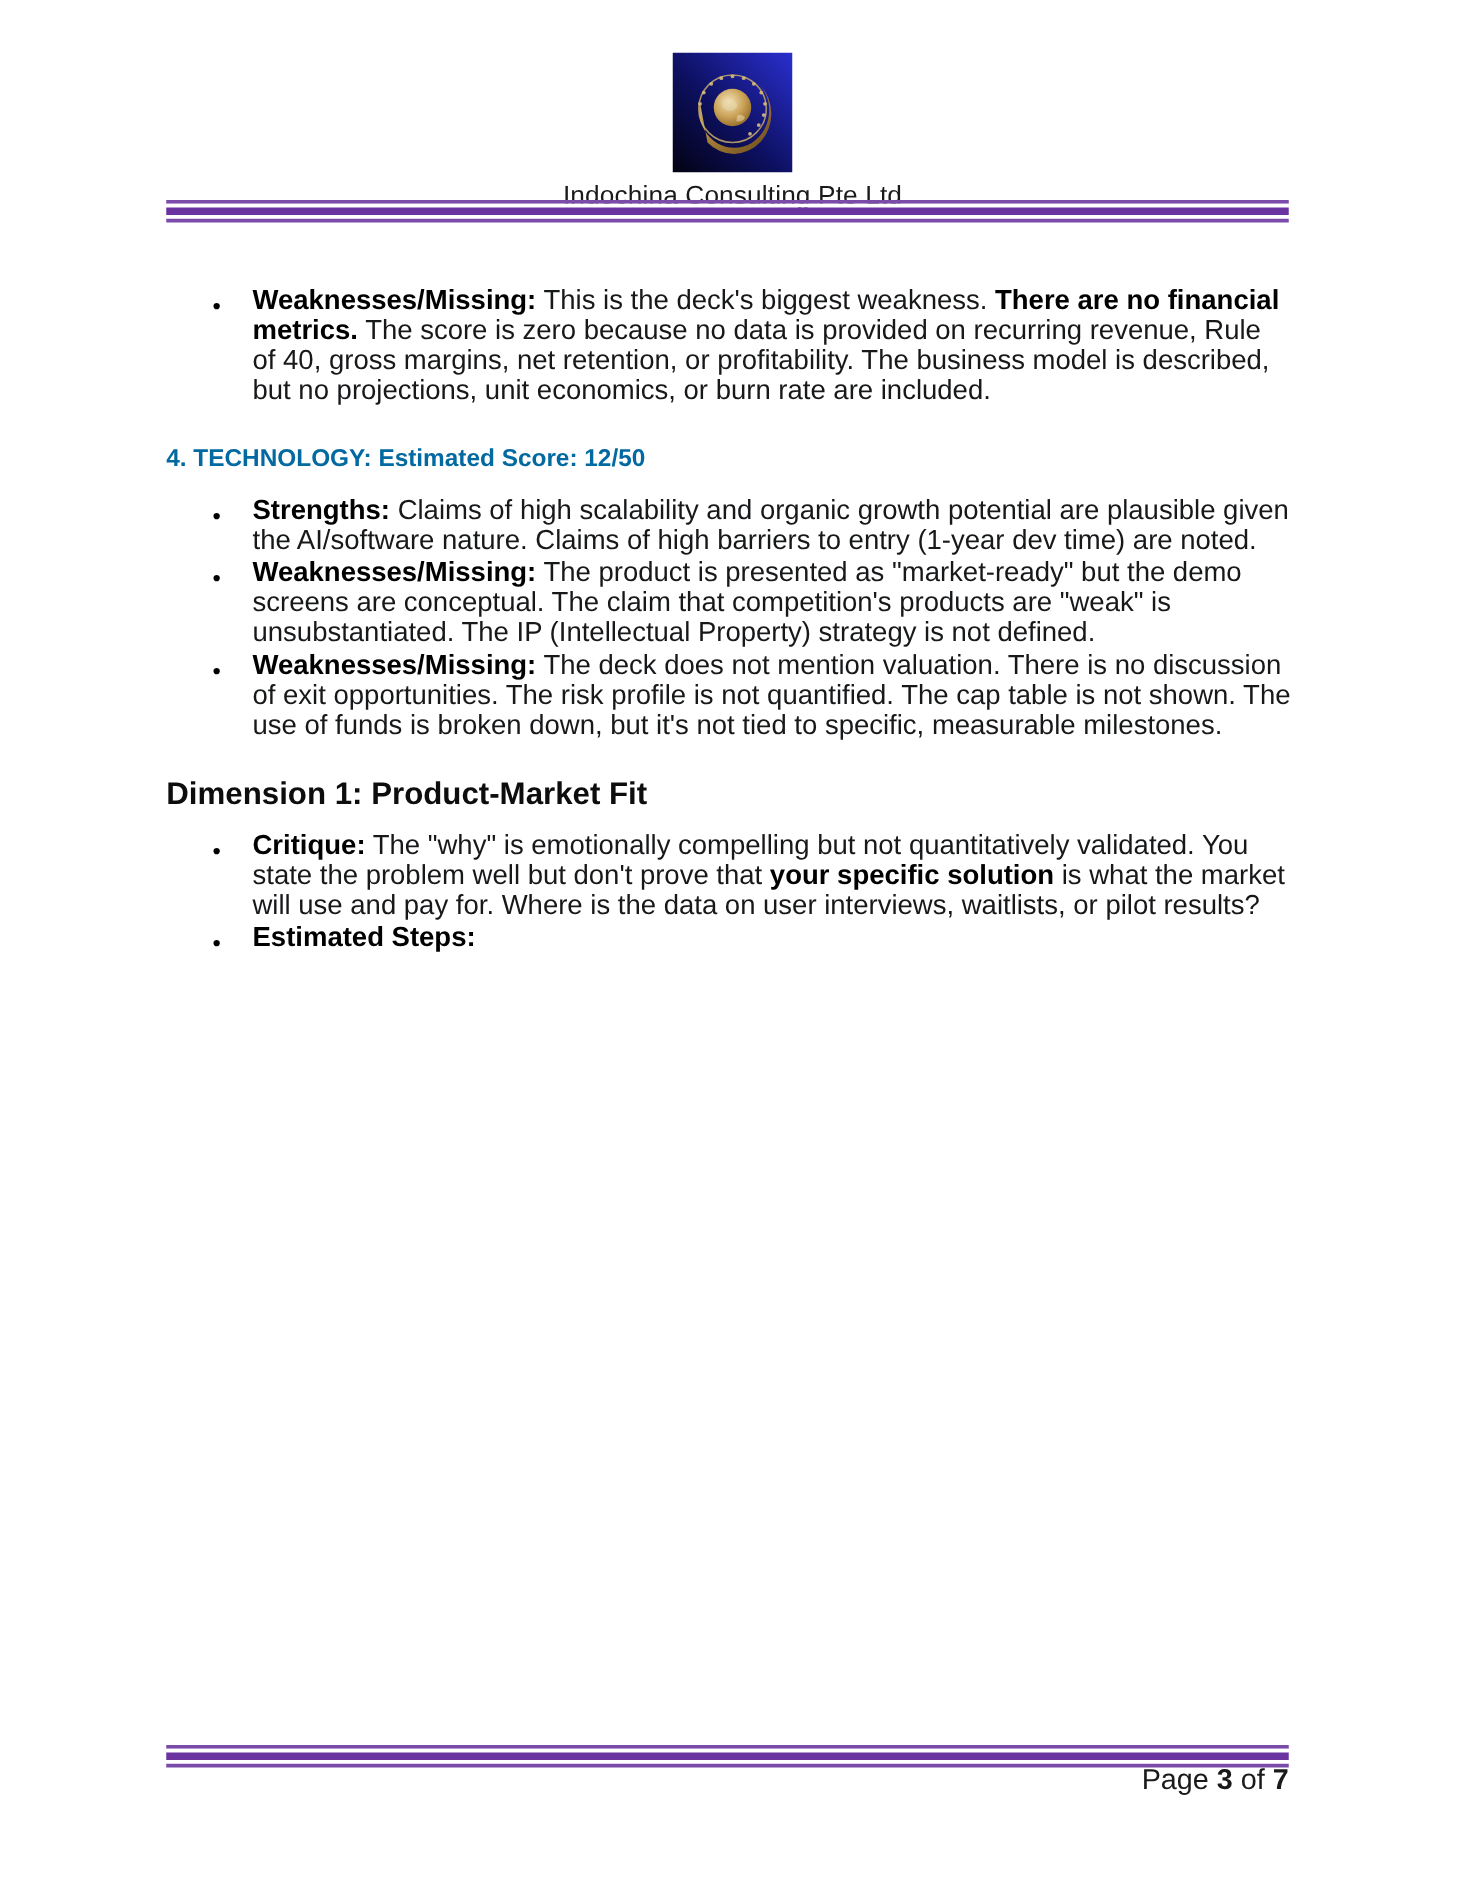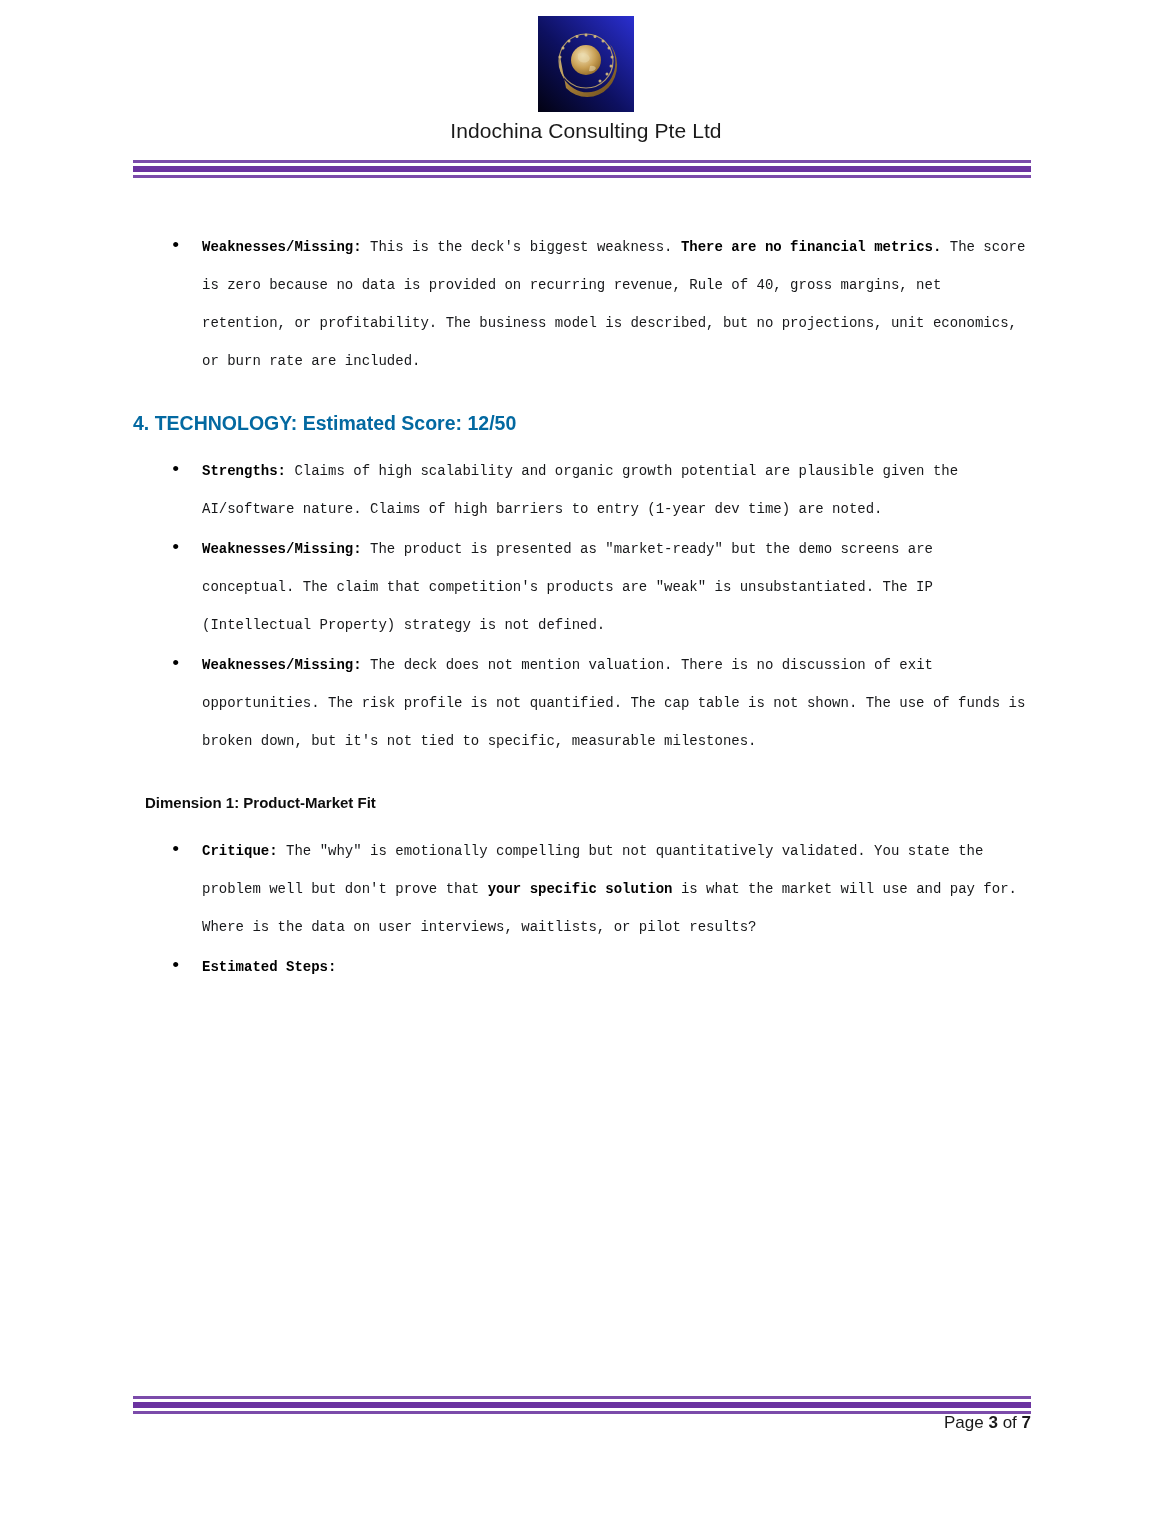--- a/index.html
+++ b/index.html
@@ -22,21 +22,21 @@
     height: 1520px;
     box-sizing: border-box;
   }
 
   
   .header {
     position: absolute;
     top: 0;
     left: 0;
     width: 1172px;
-    padding-top: 16px;
+    padding-top: 42px;
   }
   .logo-wrap {
     display: flex;
     justify-content: center;
   }
   .logo {
     width: 96px;
     height: 96px;
     display: block;
   }
@@ -76,23 +76,23 @@
 
   
   .content {
     position: absolute;
     top: 228px;
     left: 133px;
     width: 900px;
   }
 
   .body-text {
-    font-family: Liberation Mono, monospace;
-    font-size: 14px;
-    line-height: 38px;
+    font-family: Liberation Sans, sans-serif;
+    font-size: 22px;
+    line-height: 24px;
     color: #17181a;
     font-weight: 400;
   }
 
   ul.bullets {
     list-style: none;
     margin: 0;
     padding: 0;
   }
   ul.bullets > li {
@@ -151,36 +151,36 @@
   .para {
     font-family: "Liberation Sans", sans-serif;
     font-size: 19.5px;
     line-height: 38px;
     color: #17181a;
     margin: 26px 0 0 0;
   }
 
   .dimension-heading {
     font-family: "Liberation Sans", sans-serif;
-    font-size: 15px;
+    font-size: 25px;
     line-height: 30px;
     font-weight: 700;
     color: #0d0d0d;
-    margin: 28px 0 14px 12px;
+    margin: 28px 0 14px 0;
   }
 
   
   .footer-text {
     position: absolute;
     top: 1412px;
     left: 133px;
     width: 898px;
     text-align: right;
     font-family: "Liberation Sans", sans-serif;
-    font-size: 17px;
+    font-size: 23px;
     line-height: 22px;
     color: #1a1a1a;
   }
   .footer-text .num { font-weight: 700; }
 </style>
 </head>
 <body>
 
 <div class="page">
 

